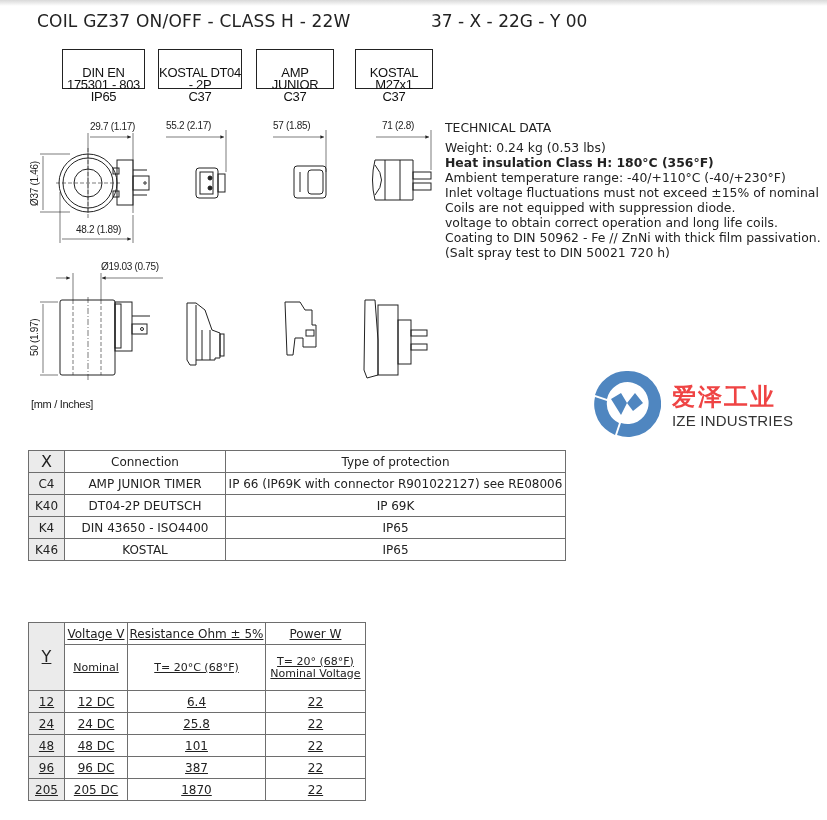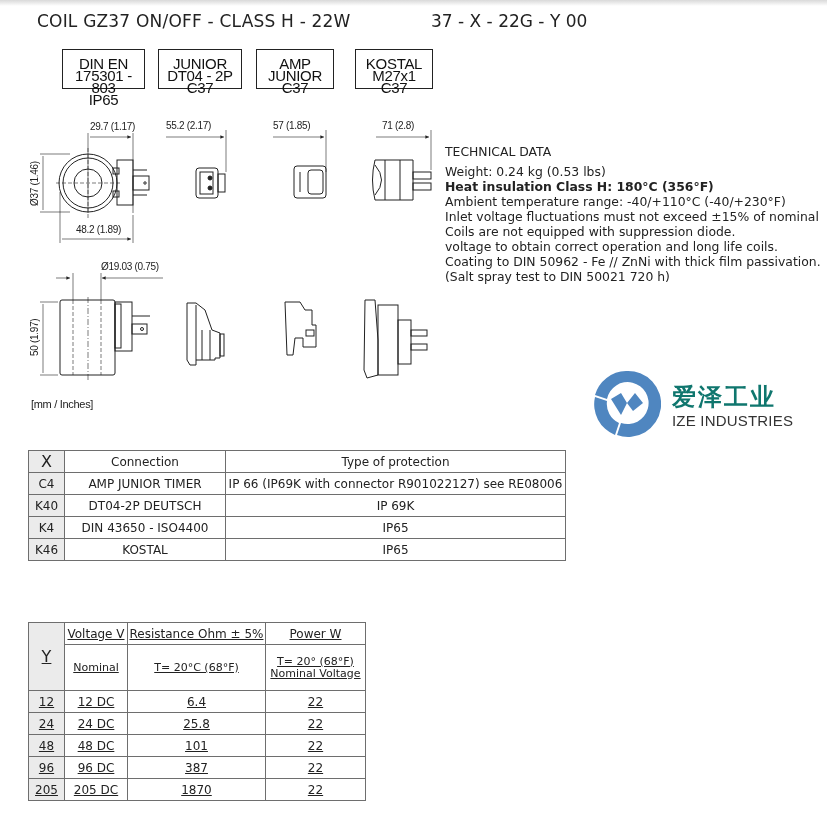--- a/index.html
+++ b/index.html
@@ -4,31 +4,31 @@
 <style>
   * { box-sizing: border-box; margin: 0; padding: 0; }
   html, body { width: 827px; height: 820px; background: #ffffff; overflow: hidden; }
   body { position: relative; font-family: "DejaVu Sans", sans-serif; color: #1a1a1a; }
   .topshade { position: absolute; left: 0; top: 0; width: 827px; height: 6px;
     background: linear-gradient(#d9d9d9, #ffffff); }
   .abs { position: absolute; }
   .title { left: 37px; top: 11px; font-size: 17px; font-weight: 500; letter-spacing: 0.2px; color: #222; }
   .code { left: 431px; top: 11px; font-size: 17px; color: #222; }
   .conn-box { position: absolute; top: 49px; height: 40px; border: 1px solid #222;
-    font-family: "Liberation Sans", sans-serif; font-size: 15px; letter-spacing: -0.3px;
-    text-align: center; line-height: 12px; padding-top: 8px; color: #111; }
+    font-family: "Liberation Sans", sans-serif; font-size: 13px; letter-spacing: -0.3px;
+    text-align: center; line-height: 12px; padding-top: 17px; color: #111; }
   .conn-box span { display: block; }
   .dim { position: absolute; font-family: "Liberation Sans", sans-serif; font-size: 10px; color: #222; letter-spacing: -0.3px; }
   .dim-v { transform: rotate(-90deg); transform-origin: left top; }
   svg.draw { position: absolute; left: 0; top: 0; }
   .tech { left: 445px; top: 120px; font-size: 12.4px; line-height: 15px; color: #222; }
-  .tech .h { font-size: 12.4px; margin-bottom: 5px; margin-top: 24px; }
+  .tech .h { font-size: 12.4px; margin-bottom: 5px; }
   .tech .b { font-weight: bold; }
   .units { left: 31px; top: 398px; font-family: "Liberation Sans", sans-serif; font-size: 11px; letter-spacing: -0.3px; }
-  .logo-text-cn { left: 672px; top: 381px; font-size: 24px; font-weight: bold; color: #0f766e; letter-spacing: 2px; }
+  .logo-text-cn { left: 672px; top: 381px; font-size: 24px; font-weight: bold; color: #ef4444; letter-spacing: 2px; }
   .logo-text-en { left: 672px; top: 412px; font-family: Liberation Sans, sans-serif; font-size: 15px; color: #333; letter-spacing: 0.2px; }
 
   table { position: absolute; border-collapse: collapse; font-size: 12px; color: #222; }
   table td, table th { border: 1px solid #6e6e6e; text-align: center; font-weight: normal; }
   .tx { left: 28px; top: 450px; width: 538px; }
   .tx td { height: 22px; padding: 0 2px; }
   .tx .key { background: #ebebeb; width: 36px; }
   .tx .hx { font-size: 16px; }
   .tx .col2 { width: 161px; }
   .ty { left: 28px; top: 622px; width: 338px; }
@@ -43,21 +43,21 @@
 <div class="topshade"></div>
 
 <div class="abs title">COIL GZ37 ON/OFF - CLASS H - 22W</div>
 <div class="abs code">37 - X - 22G - Y 00</div>
 
 <div class="conn-box" style="left:62px;width:83px;">
   <span>DIN EN 175301 - 803</span>
   <span>IP65</span>
 </div>
 <div class="conn-box" style="left:158px;width:84px;">
-  <span>JUNIOR DT04 - 2P</span>
+  <span>KOSTAL DT04 - 2P</span>
   <span>C37</span>
 </div>
 <div class="conn-box" style="left:256px;width:78px;">
   <span>AMP JUNIOR</span>
   <span>C37</span>
 </div>
 <div class="conn-box" style="left:355px;width:78px;">
   <span>KOSTAL M27x1</span>
   <span>C37</span>
 </div>

